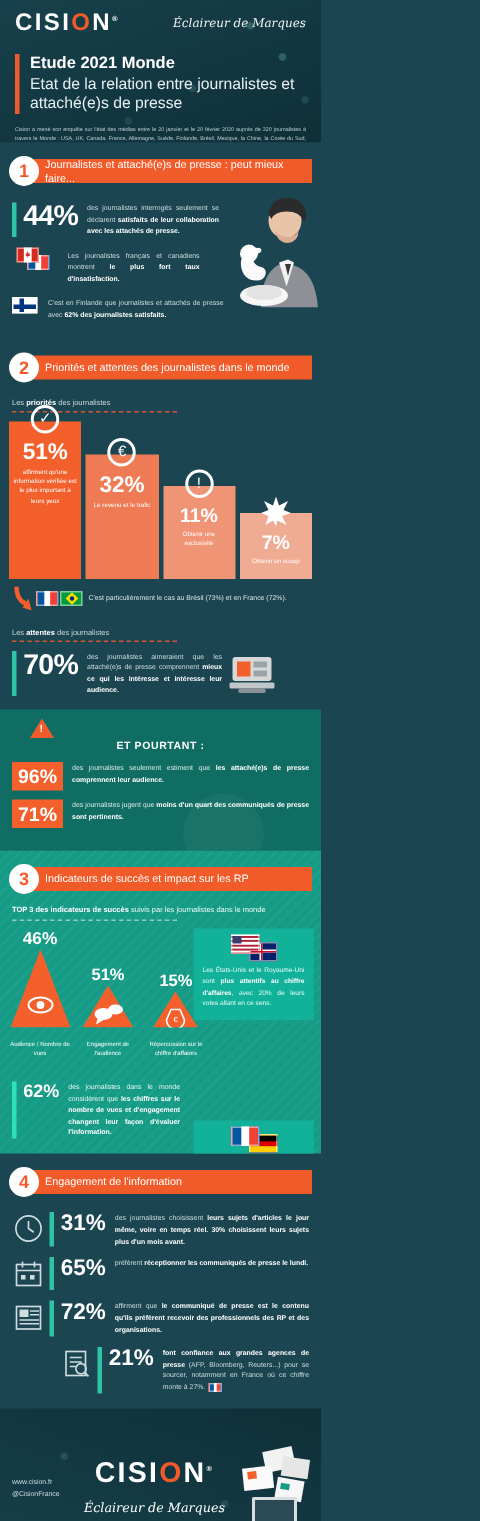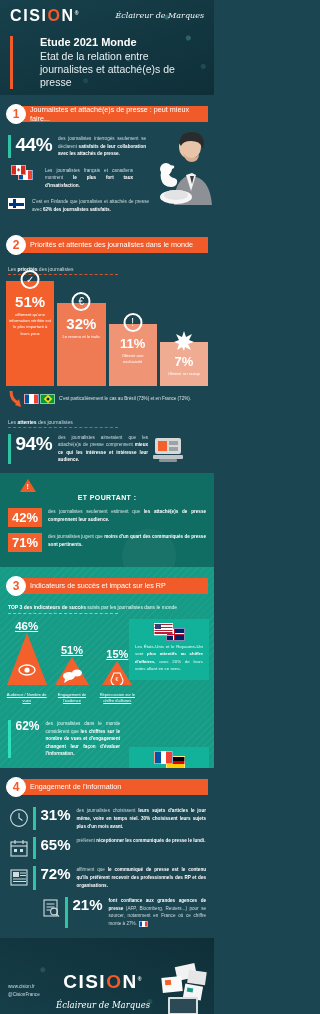--- a/index.html
+++ b/index.html
@@ -22,21 +22,21 @@
       radial-gradient(circle at 95% 70%, rgba(60,120,120,.35) 0 2px, transparent 3px),
       radial-gradient(circle at 40% 85%, rgba(60,115,115,.30) 0 2px, transparent 3px),
       linear-gradient(160deg,#17414c 0%,#123640 60%,#0f2f38 100%);
   }
   .header>*{position:relative;z-index:2;}
   .logo-row{display:flex;align-items:flex-start;justify-content:space-between;}
   .cision-logo{font-size:16px;font-weight:bold;letter-spacing:1.6px;color:#fff;line-height:1;}
   .cision-logo .o{color:#f15a29;}
   .cision-logo .tm{font-size:5px;vertical-align:super;}
   .tagline{font-family:"DejaVu Serif",serif;font-style:italic;font-size:8px;color:#fff;opacity:.95;margin-top:3px;}
-  .title-wrap{display:flex;margin-top:12px;gap:20px;}
+  .title-wrap{display:flex;margin-top:12px;}
   .title-bar{width:3px;background:#f15a29;margin-right:7px;flex:0 0 3px;}
   .t1{font-size:11px;font-weight:bold;line-height:1.25;}
   .t2{font-size:10.5px;line-height:1.25;color:#e7eef0;}
   .intro{font-size:3.6px;line-height:1.55;color:#b9cdd2;margin-top:8px;text-align:justify;}
 
   
   .sec-head{display:flex;align-items:center;margin:0 0 0 6px;position:relative;height:22px;}
   .sec-num{
     width:20px;height:20px;border-radius:50%;background:#fff;color:#f15a29;
     font-size:12px;font-weight:bold;display:flex;align-items:center;justify-content:center;
@@ -110,21 +110,21 @@
   .ep-txt b{color:#fff;}
 
   
   .s3{background:#169b86;padding:8px 0 10px 0;position:relative;overflow:hidden;}
   .s3::before{content:"";position:absolute;inset:0;background:repeating-linear-gradient(135deg,rgba(255,255,255,.05) 0 1px,transparent 1px 5px);}
   .s3>*{position:relative;z-index:2;}
   .s3 .sec-num{color:#f15a29;}
   .top3{font-size:5px;line-height:1.5;margin:7px 0 2px 8px;color:#eafaf6;}
   .top3 b{color:#fff;}
   .s3 .dashline{border-top-color:#fff;opacity:.5;}
-  .tri-wrap{display:flex;padding:0 4px;align-items:flex-end;width:144px;text-decoration:underline;}
+  .tri-wrap{display:flex;padding:0 4px;align-items:flex-end;width:144px;}
   .tri-col{flex:1;text-align:center;}
   .tri-pct{font-size:11px;font-weight:bold;color:#fff;margin-bottom:1px;}
   .tri-pct.big{font-size:11.5px;}
   .tri-lab{font-size:4px;line-height:1.45;color:#fff;padding:3px 1px 0 1px;}
   .side-card{position:absolute;right:5px;top:52px;width:80px;background:#12b29a;padding:6px 6px 7px 6px;}
   .side-card2{position:absolute;right:5px;top:180px;width:80px;background:#12b29a;padding:6px 6px 7px 6px;}
   .sc-flags{display:flex;justify-content:center;margin-bottom:5px;}
   .sc-txt{font-size:4.4px;line-height:1.7;color:#e7fbf6;text-align:justify;}
   .sc-txt b{color:#fff;}
   .s3-62{display:flex;align-items:flex-start;padding:0 8px;margin-top:16px;width:128px;}
@@ -281,40 +281,40 @@
       <span class="bn-text">C'est particulièrement le cas au Brésil (73%) et en France (72%).</span>
     </div>
 
     <div class="sublabel" style="margin-top:12px;">
       <span>Les </span><b>attentes</b><span> des journalistes</span>
     </div>
     <div class="dashline"></div>
 
     <div class="stat-row" style="padding:0 8px;position:relative;">
       <div class="tick"></div>
-      <div class="big44">94%</div>
+      <div class="big44">70%</div>
       <div class="rtxt" style="margin-left:6px;width:90px;flex:0 0 90px;">
         <span>des journalistes aimeraient que les attaché(e)s de presse comprennent </span><b>mieux ce qui les intéresse et intéresse leur audience.</b>
       </div>
       <svg width="34" height="30" style="margin-left:3px;">
         <rect x="4" y="4" width="26" height="16" rx="2" fill="#d8d8d8"></rect>
         <rect x="7" y="7" width="9" height="10" fill="#f4602c"></rect>
         <rect x="18" y="7" width="9" height="4" fill="#9aa3a8"></rect>
         <rect x="18" y="13" width="9" height="4" fill="#9aa3a8"></rect>
         <rect x="2" y="21" width="30" height="4" rx="1" fill="#bfc5c8"></rect>
         <rect x="8" y="25" width="18" height="3" rx="1" fill="#8b9195"></rect>
       </svg>
     </div>
 
     <div class="warn-block">
       <div class="warn-tri"></div>
       <div class="et-pourtant">ET POURTANT :</div>
 
       <div class="ep-row">
-        <div class="ep-box">42%</div>
+        <div class="ep-box">96%</div>
         <div class="ep-txt">
           <span>des journalistes seulement estiment que </span><b>les attaché(e)s de presse comprennent leur audience.</b>
         </div>
       </div>
 
       <div class="ep-row">
         <div class="ep-box">71%</div>
         <div class="ep-txt">
           <span>des journalistes jugent que </span><b>moins d'un quart des communiqués de presse sont pertinents.</b>
         </div>

